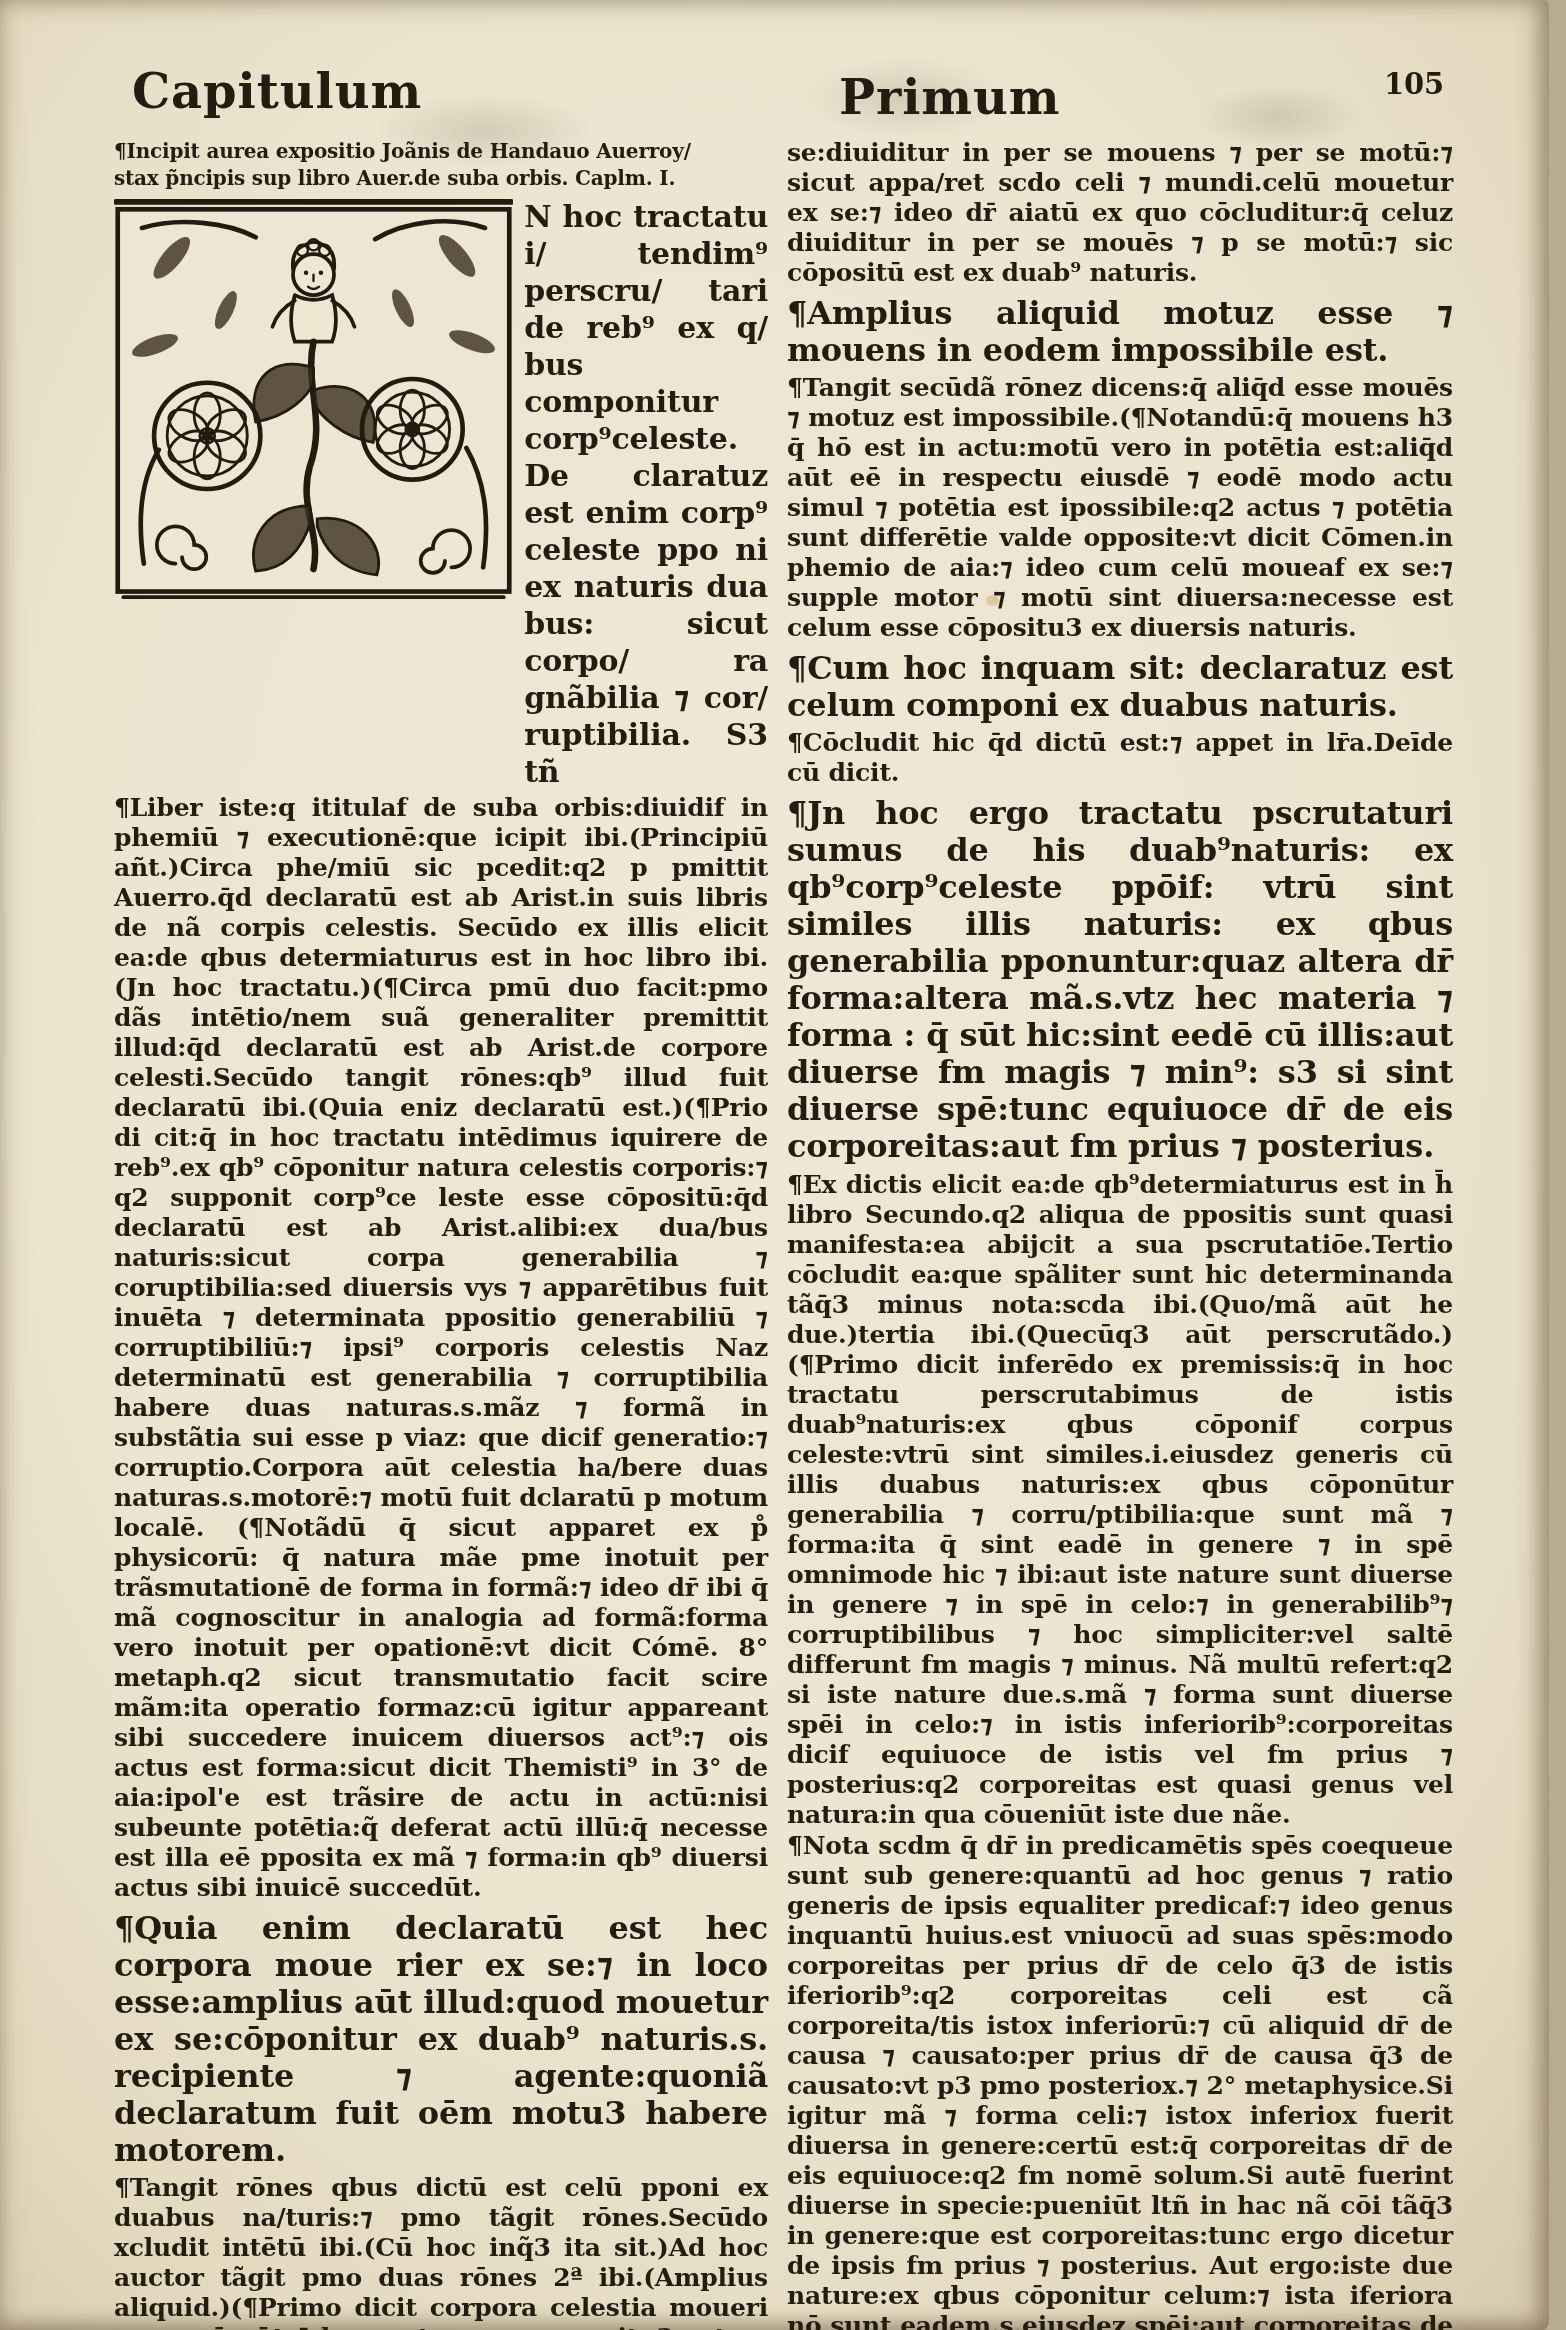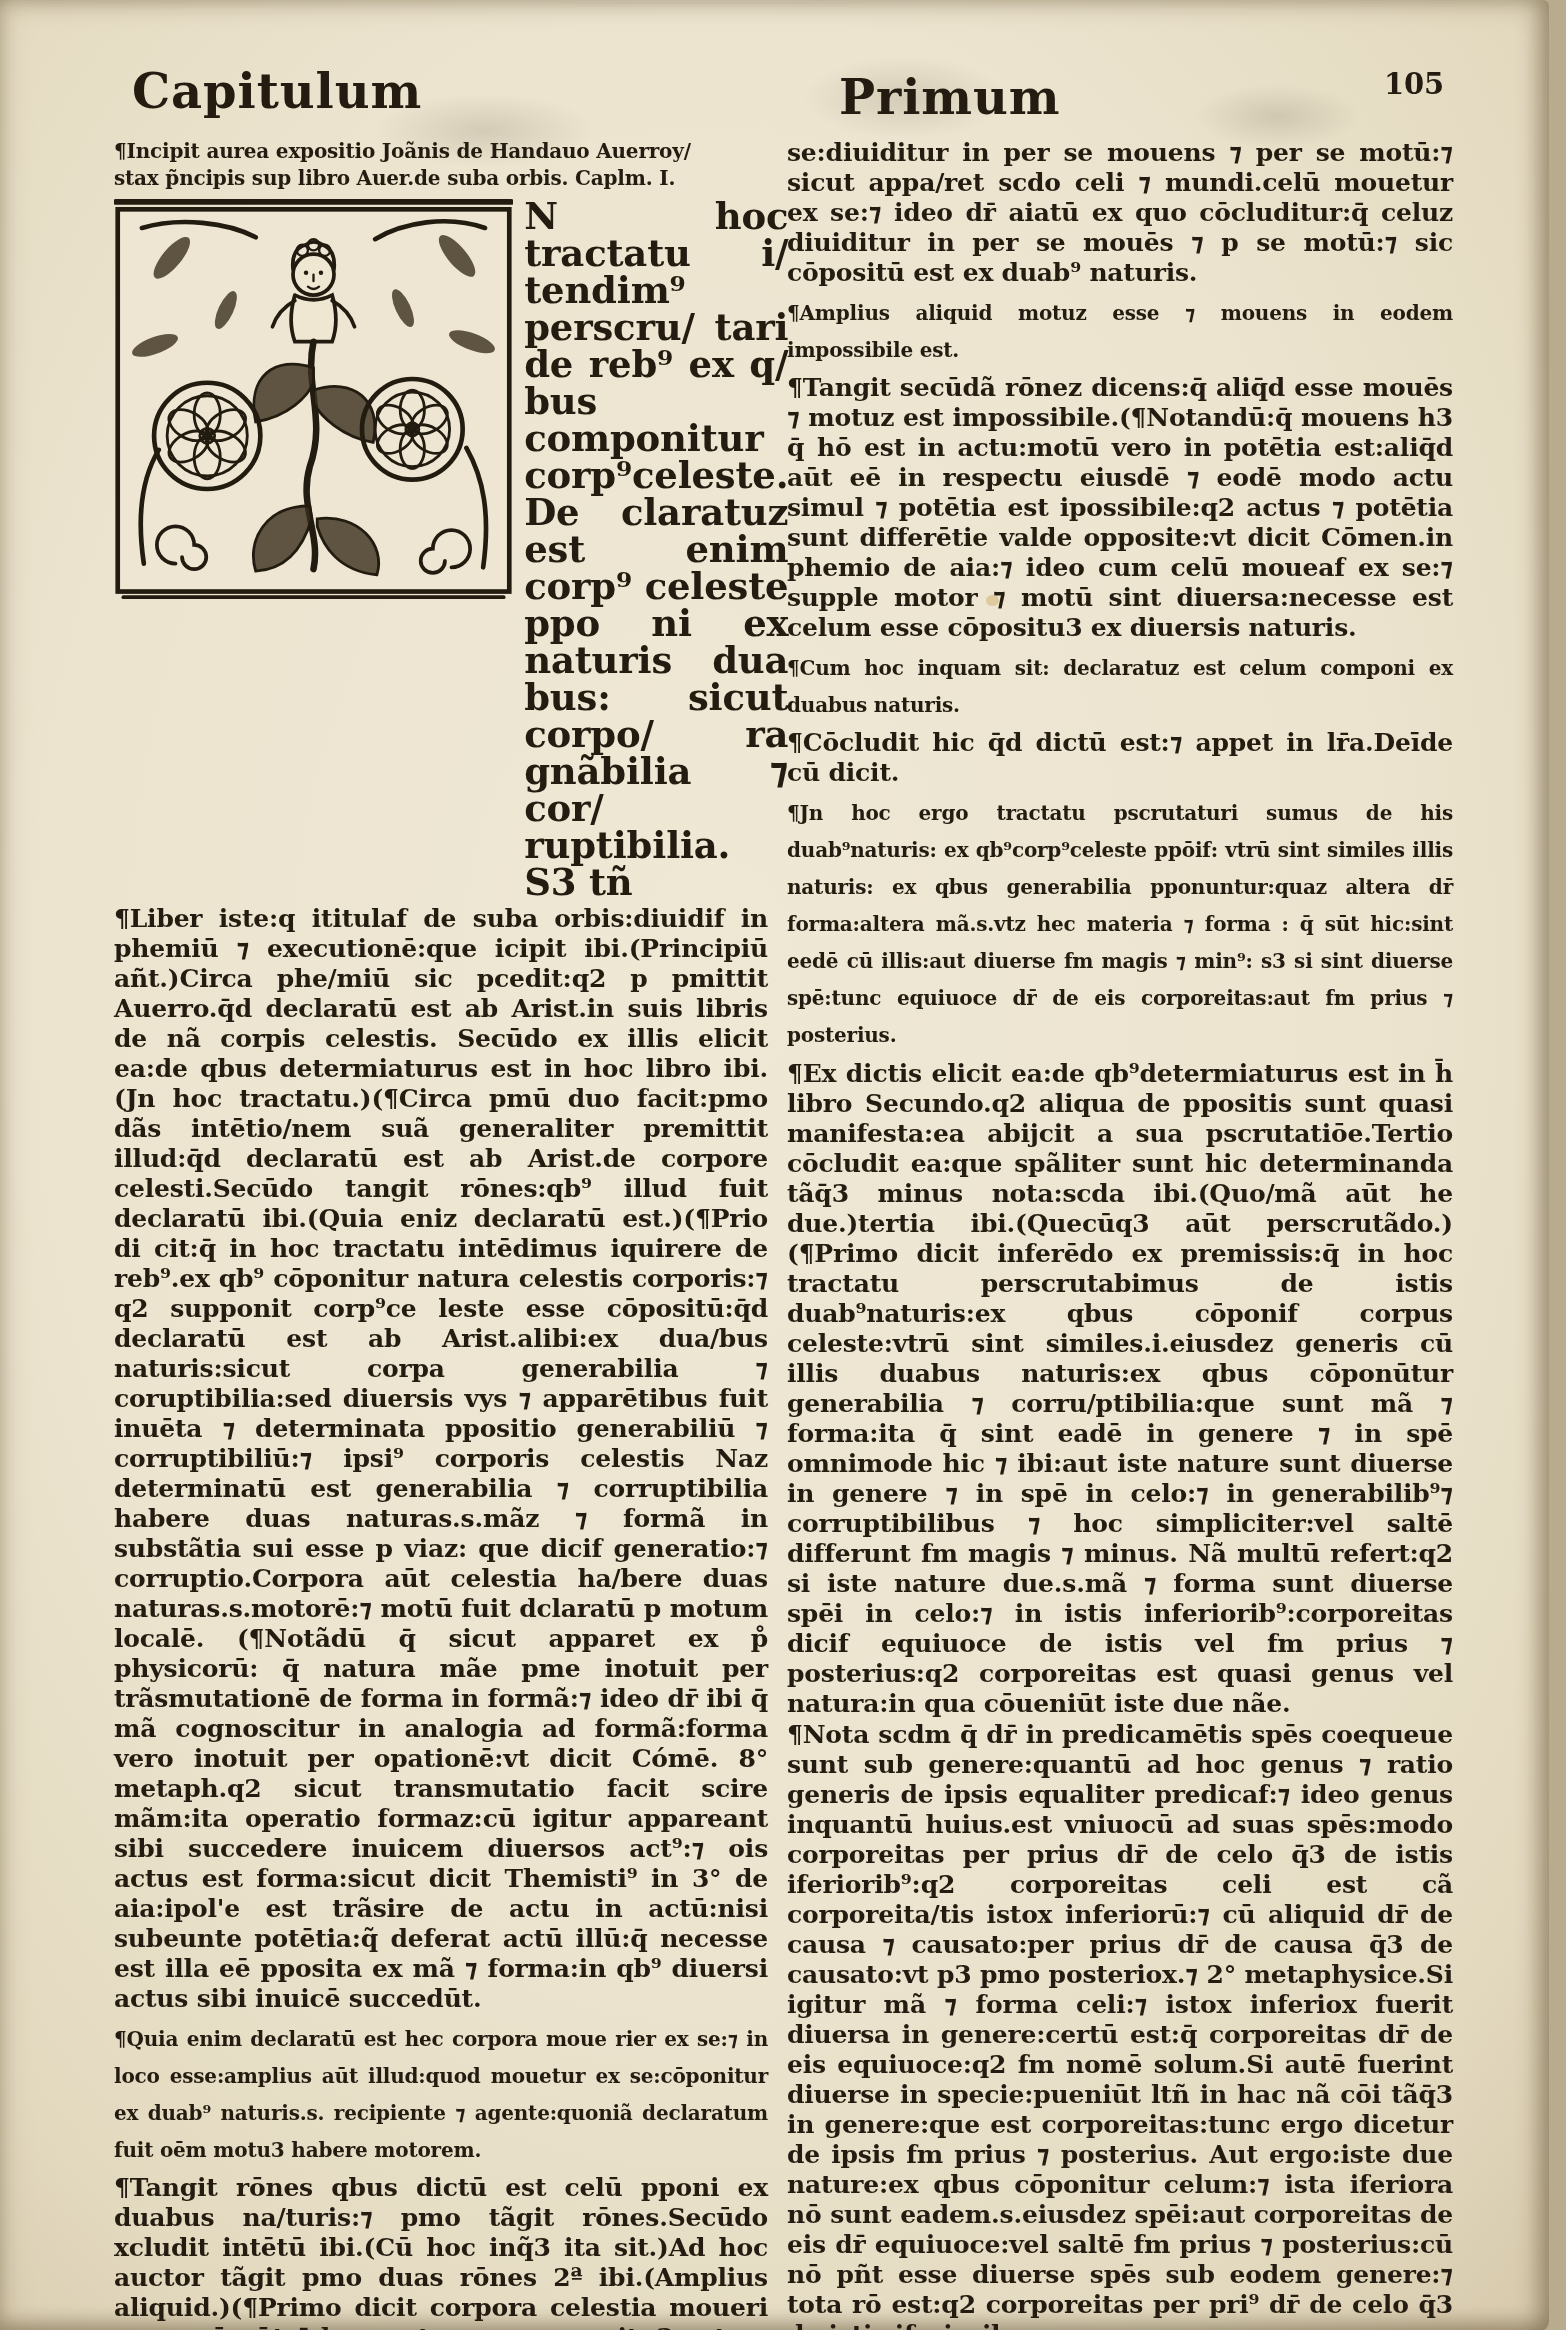--- a/index.html
+++ b/index.html
@@ -16,27 +16,27 @@
     border-radius:0 5.6px 9.3px 0;
   }
   .ink{color:#241c10;font-weight:bold;letter-spacing:-0.2px;}
   .ghost{position:absolute;background:radial-gradient(ellipse, rgba(84,74,54,.16), rgba(84,74,54,0) 70%);}
   .running-head{position:absolute;font-size:48px;letter-spacing:0.9px;}
   .folio{position:absolute;font-size:29px;}
   .col{position:absolute;top:138px;}
   .col-left{left:114px;width:654px;}
   .col-right{left:787px;width:666px;}
   .small{font-size:25px;line-height:30px;text-align:justify;}
-  .large{font-size:20px;line-height:37px;text-align:justify;}
+  .large{font-size:32px;line-height:37px;text-align:justify;}
   .lemma{margin:6.5px 0 4.7px 0;}
   .incipit{font-size:20px;line-height:27px;margin-bottom:5.6px;}
   .incipit .l2{padding-left:0px;}
   .opening-row{display:flex;gap:11.2px;margin-bottom:1.9px;}
   .woodcut{flex:0 0 399px;height:403px;}
-  .opening-text{flex:1;font-size:37px;line-height:37px;text-align:justify;}
+  .opening-text{flex:1;font-size:30px;line-height:37px;text-align:justify;}
   .catch-row{display:flex;justify-content:center;align-items:baseline;margin-top:7.5px;font-size:22.4px;}
   .catchword{}
   .signature{font-size:30px;margin-left:103px;}
   .stain{position:absolute;border-radius:50%;}
 </style>
 </head>
 <body>
 
 <div class="page">
 

